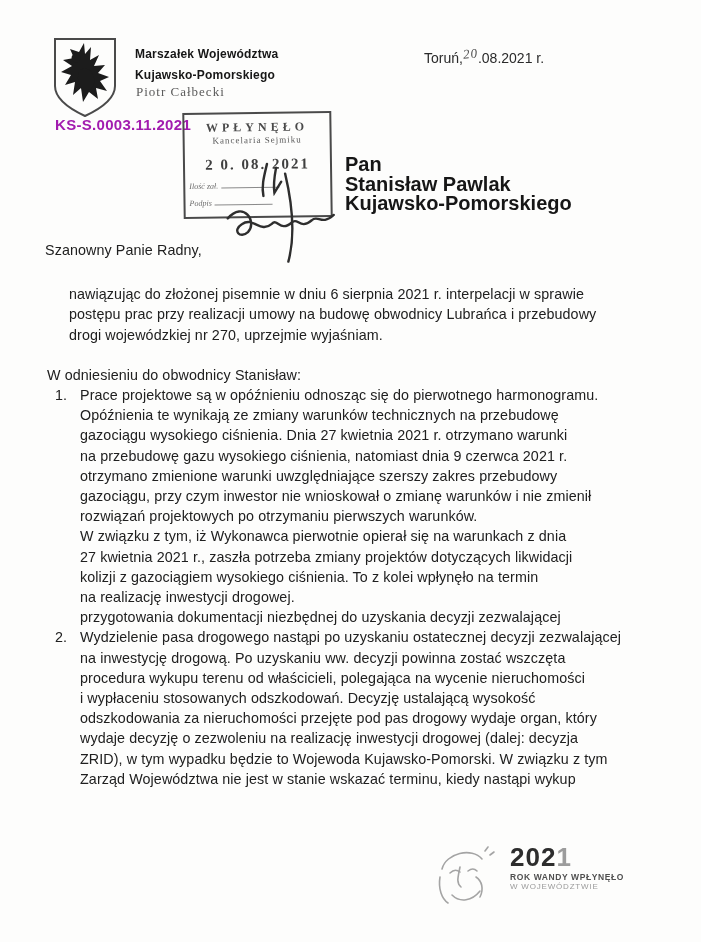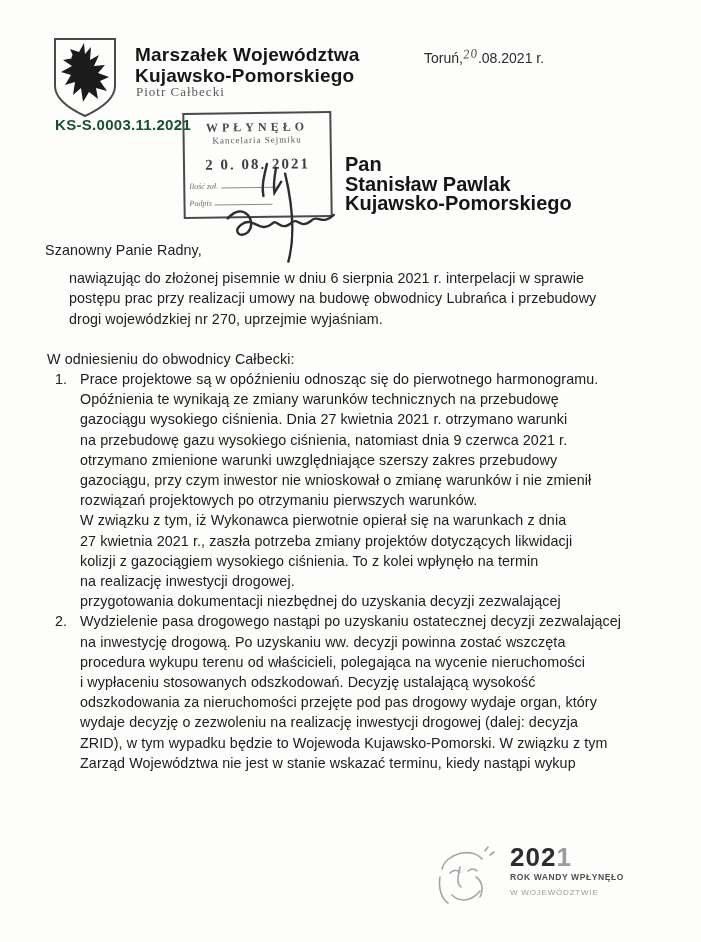--- a/index.html
+++ b/index.html
@@ -8,56 +8,56 @@
     position:relative;
     width:701px; height:942px;
     margin:0 auto;
     background:#fdfdfc;
     font-family:"Liberation Sans", sans-serif;
     color:#1d1d1d;
     overflow:hidden;
   }
   
   .coat { position:absolute; left:50px; top:36px; width:70px; height:84px; }
-  .office { position:absolute; left:135px; top:44px; font-size:19px; font-weight:bold; line-height:21px; letter-spacing:.2px; color:#161616; }
+  .office { position:absolute; left:135px; top:44px; font-size:12px; font-weight:bold; line-height:21px; letter-spacing:.2px; color:#161616; }
   .official { position:absolute; left:136px; top:84px; font-size:13px; color:#5b5b5b; font-family:"Liberation Serif", serif; letter-spacing:1px; }
   .dateline { position:absolute; left:424px; top:50px; font-size:14px; color:#2a2a2a; }
   .dateline .hand { display:inline-block; font-family:"Liberation Serif", serif; font-style:italic; color:#4c4c4c; transform:translateY(-5px) rotate(-6deg); font-size:13px; letter-spacing:1px; }
-  .refno { position:absolute; left:55px; top:116px; font-size:15px; font-weight:bold; color:#14532d; letter-spacing:.3px; }
+  .refno { position:absolute; left:55px; top:116px; font-size:15px; font-weight:bold; color:#a21caf; letter-spacing:.3px; }
   
   .stamp {
     position:absolute; left:183px; top:112px; width:149px; height:106px;
     border:2px solid #4a4a4a; transform:rotate(-0.8deg);
     font-family:"Liberation Serif", serif; color:#4a4a4a;
   }
   .stamp-l1 { margin-top:6px; text-align:center; font-weight:bold; font-size:12px; letter-spacing:4px; }
   .stamp-l2 { text-align:center; font-size:9px; letter-spacing:1px; color:#5a5a5a; }
   .stamp-date { margin-top:11px; text-align:center; font-size:15px; letter-spacing:2px; font-weight:bold; color:#3f3f3f; }
   .stamp-row { position:absolute; left:4px; font-size:8px; font-style:italic; color:#6a6a6a; white-space:nowrap; }
   .stamp-row.r1 { bottom:26px; }
   .stamp-row.r2 { bottom:9px; }
   .blank { display:inline-block; width:58px; border-bottom:1px solid #8a8a8a; height:7px; margin-left:3px; }
   .sig { position:absolute; left:34px; top:42px; width:130px; height:110px; pointer-events:none; }
   
   .recipient { position:absolute; left:345px; top:155px; font-size:20px; font-weight:bold; line-height:19.5px; color:#161616; }
   
   .body { position:absolute; left:45px; top:240px; width:630px; font-size:14.3px; line-height:20.2px; color:#202020; letter-spacing:.1px; }
-  .salutation { margin-bottom:8px; }
+  .salutation { margin-bottom:24px; }
   .intro { margin-bottom:20px;margin-left:24px; }
   .heading { margin-left:2px; }
   .list-item { display:flex; margin-left:10px; }
   .num { width:25px; flex:none; }
   .item-lines { flex:1; }
   
   .footer { position:absolute; left:430px; top:843px; display:flex; }
   .sketch { width:68px; height:70px; margin-right:12px; }
   .year { font-size:26px; font-weight:bold; letter-spacing:1px; line-height:28px; }
   .year .yb { color:#2d2d2d; } .year .yl { color:#9c9c9c; }
   .f1 { font-size:8.5px; font-weight:bold; letter-spacing:.6px; color:#4f4f4f; margin-top:1px; }
-  .f2 { font-size:8px; letter-spacing:.8px; color:#9a9a9a; margin-top:6px; }
+  .f2 { font-size:8px; letter-spacing:.8px; color:#9a9a9a; margin-top:0; }
 </style>
 </head>
 <body>
 
 <div class="page">
 
   <svg class="coat" viewBox="0 0 70 84">
     <path d="M5 3 H65 V50 Q65 66 35 80 Q5 66 5 50 Z" fill="none" stroke="#4a4a4a" stroke-width="2"></path>
     <path d="M34 7 L29 16 L20 13 L24 22 L13 24 L22 30 L11 36 L21 39 L15 49 L25 46 L23 59 L31 52 L33 66 L39 56 L48 63 L46 52 L57 55 L50 45 L59 41 L48 37 L55 29 L44 30 L49 19 L40 24 L41 11 L35 18 Z" fill="#1c1c1c"></path>
     <circle cx="26" cy="22" r="4.5" fill="#1c1c1c"></circle>
@@ -95,21 +95,21 @@
       <div>Kujawsko-Pomorskiego</div>
     </div>
 
   <div class="body">
     <div class="salutation">Szanowny Panie Radny,</div>
     <div class="intro">
         <div>nawiązując do złożonej pisemnie w dniu 6 sierpnia 2021 r. interpelacji w sprawie</div>
         <div>postępu prac przy realizacji umowy na budowę obwodnicy Lubrańca i przebudowy</div>
         <div>drogi wojewódzkiej nr 270, uprzejmie wyjaśniam.</div>
       </div>
-    <div class="heading">W odniesieniu do obwodnicy Całbecki:</div>
+    <div class="heading">W odniesieniu do obwodnicy Stanisław:</div>
     <div class="list-item">
       <div class="num">1.</div>
       <div class="item-lines">
           <div>Prace projektowe są w opóźnieniu odnosząc się do pierwotnego harmonogramu.</div>
           <div>Opóźnienia te wynikają ze zmiany warunków technicznych na przebudowę</div>
           <div>gazociągu wysokiego ciśnienia. Dnia 27 kwietnia 2021 r. otrzymano warunki</div>
           <div>na przebudowę gazu wysokiego ciśnienia, natomiast dnia 9 czerwca 2021 r.</div>
           <div>otrzymano zmienione warunki uwzględniające szerszy zakres przebudowy</div>
           <div>gazociągu, przy czym inwestor nie wnioskował o zmianę warunków i nie zmienił</div>
           <div>rozwiązań projektowych po otrzymaniu pierwszych warunków.</div>

